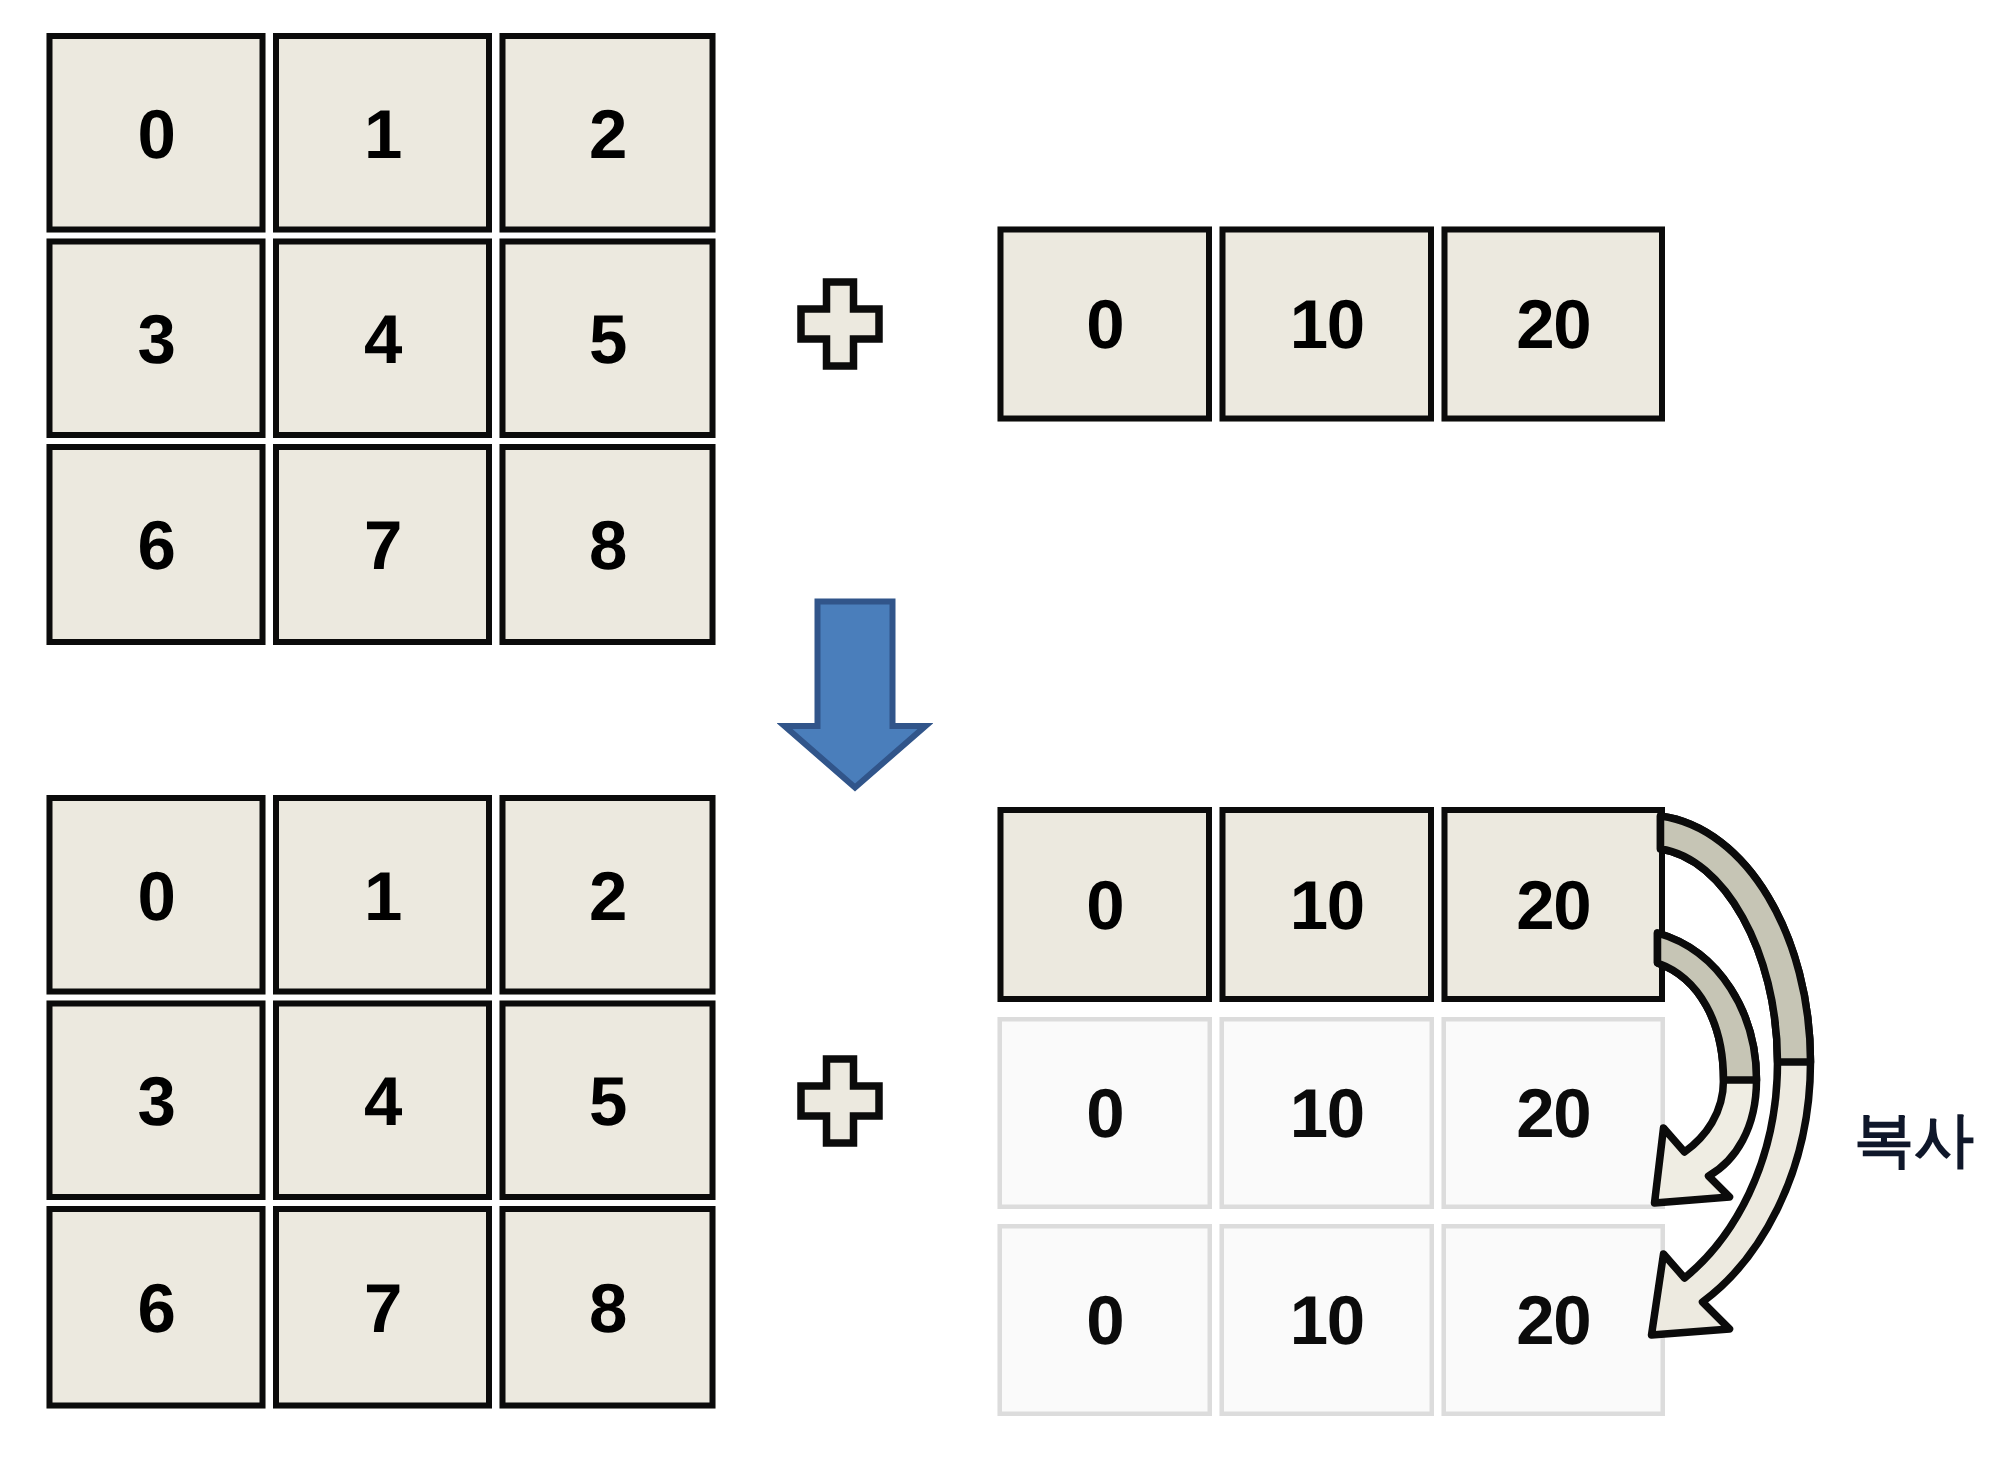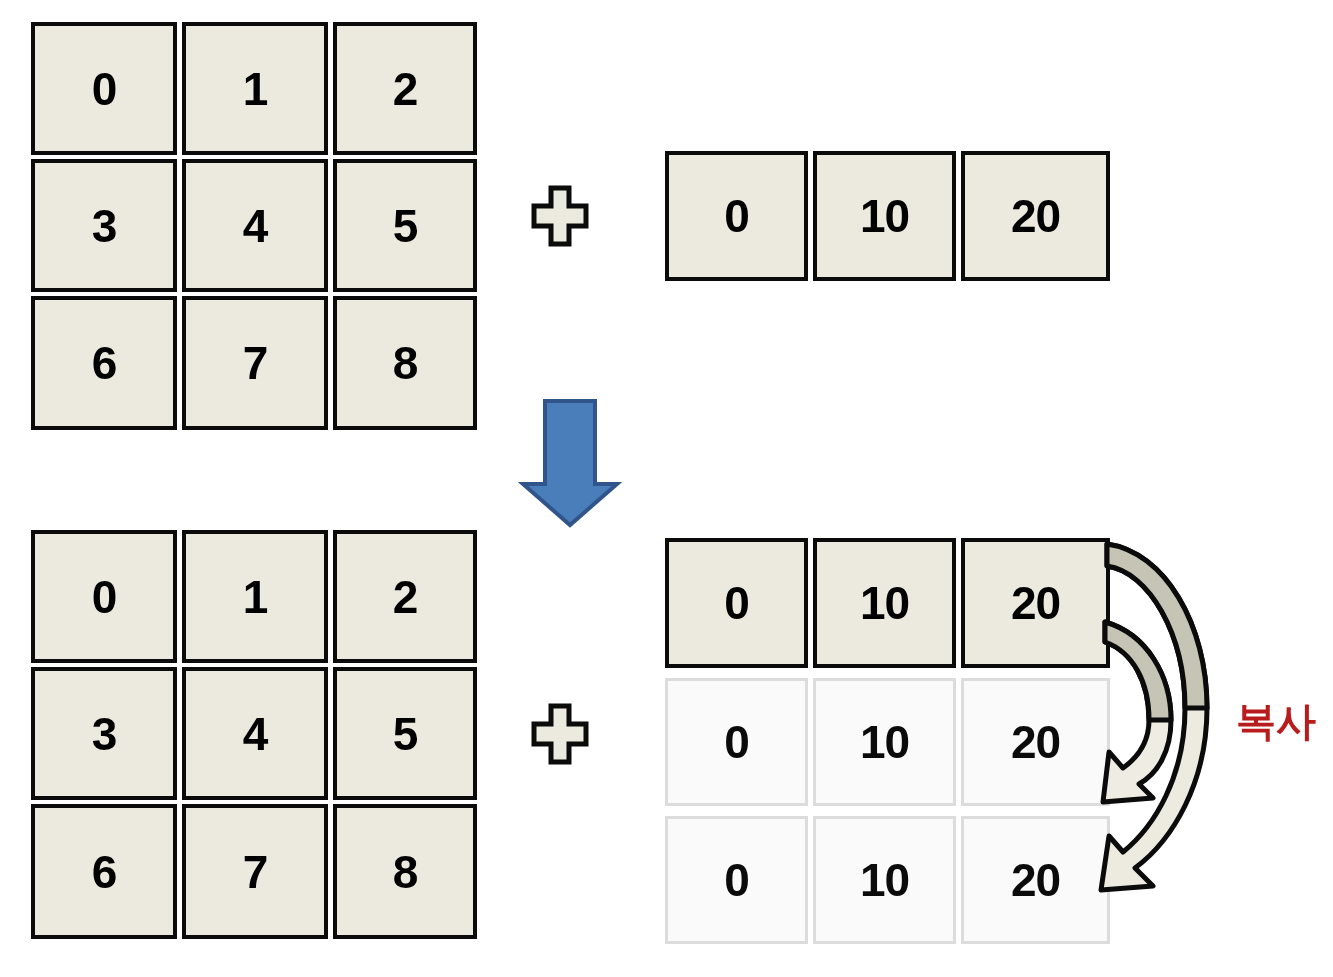--- a/index.html
+++ b/index.html
@@ -65,26 +65,27 @@
     left: 1095px;
     top: 530px;
     width: 140px;
     height: 370px;
   }
   .copy-arrows svg { display: block; }
 
   
   .copy-label {
     position: absolute;
-    color: #b91c1c;
+    color: #0f172a;
     font-weight: bold;
     font-size: 40px;
     line-height: 1;
     white-space: nowrap;
     user-select: none;
+    margin-top: 39px;
   }
 </style>
 </head>
 <body>
 
 <div id="stage">
 
   <div>
 
     <div class="cell" style="left:31px; top:22px; width:146px; height:133px;">0</div>

